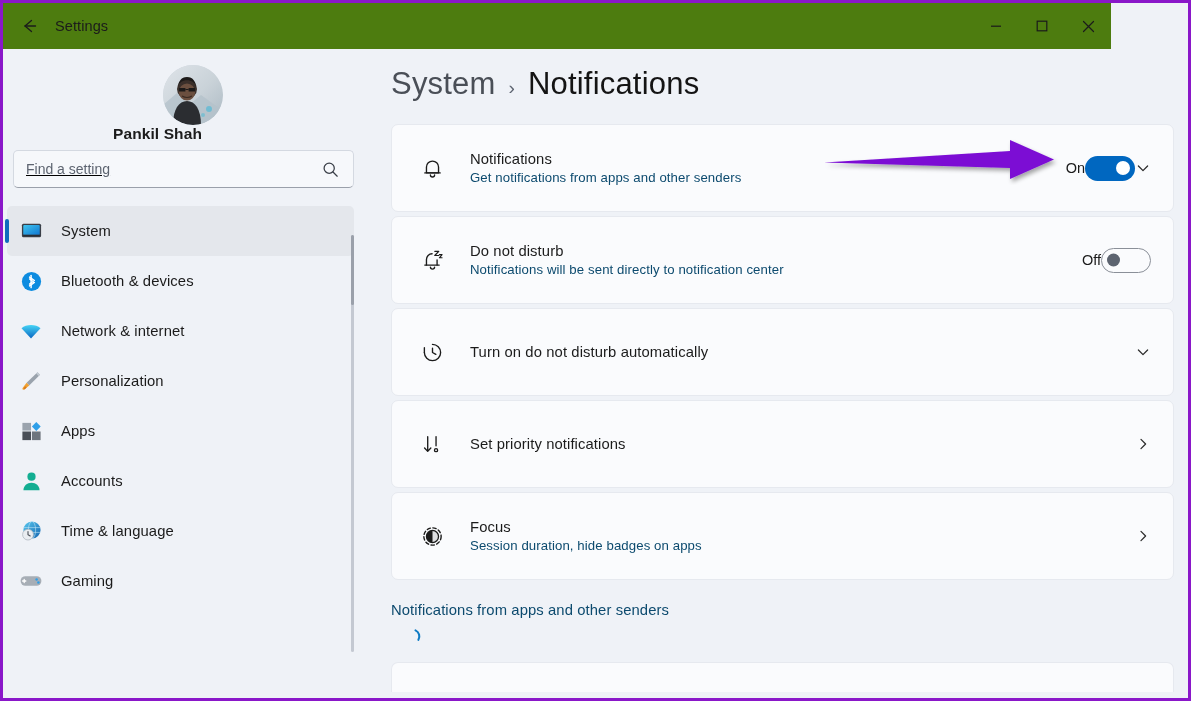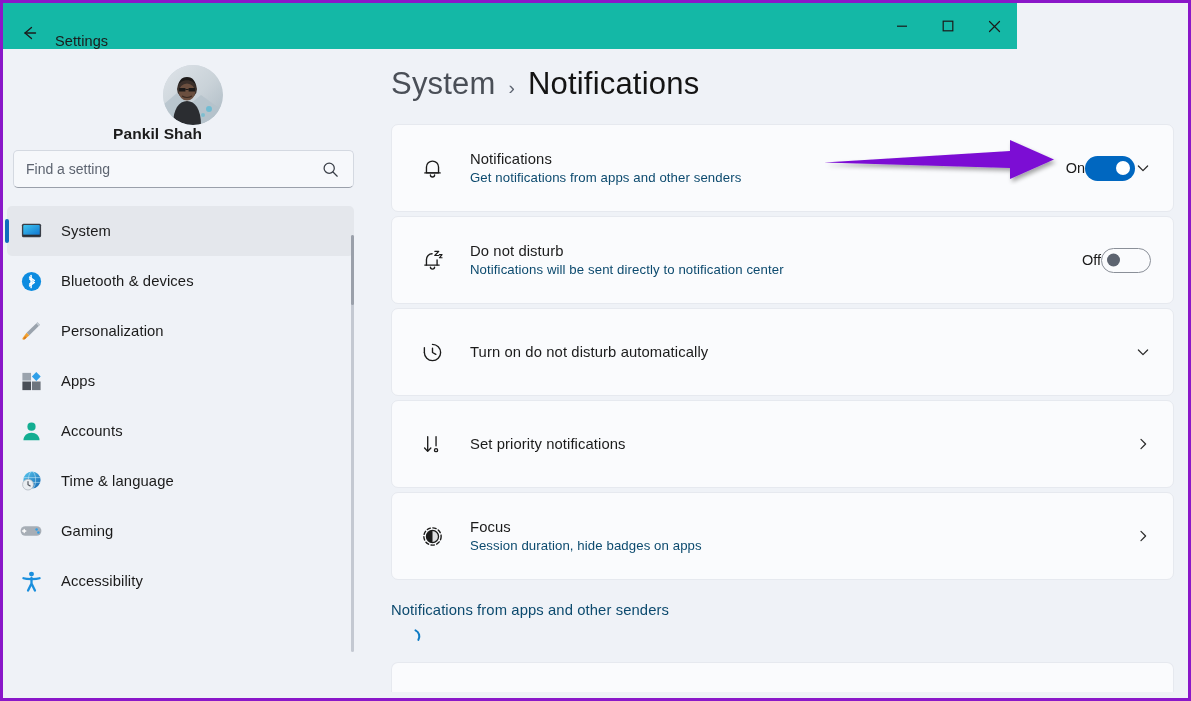--- a/index.html
+++ b/index.html
@@ -13,23 +13,23 @@
     position: relative;
     width: 1191px; height: 701px;
     background: #eff2f7;
     border: 3px solid #8a17c9;
     overflow: hidden;
   }
 
   
   .titlebar {
     position: absolute; top: 0; left: 0;
-    width: 1014px; height: 46px;
-    display: flex; align-items: flex-end;
-    background: #14b8a6;
+    width: 1108px; height: 46px;
+    display: flex; align-items: center;
+    background: #4d7c0f;
   }
   .back-btn {
     width: 40px; height: 32px; margin-left: 6px;
     display: flex; align-items: center; justify-content: center;
     border-radius: 4px; cursor: pointer;
   }
   .title-text {
     margin-left: 6px; font-size: 14.5px; color: #1b1b1b;
     letter-spacing: .1px;
   }
@@ -71,20 +71,21 @@
   }
   .searchbox {
     position: relative;
     margin: 19px 14px 0 10px; height: 38px;
     background: #f6f8fb;
     border: 1px solid #d4d9e1;
     border-bottom-color: #9aa0aa;
     border-radius: 5px;
     display: flex; align-items: center;
     cursor: text;
+    text-decoration: underline;
   }
   .searchbox input {
     flex: 1; border: none; outline: none; background: transparent;
     font-family: "Liberation Sans", sans-serif;
     font-size: 14px; color: #1b1b1b; padding: 0 12px;
   }
   .searchbox input::placeholder { color: #5d6470; }
   .search-icon { padding-right: 14px; display: flex; }
 
   .navlist {
@@ -317,20 +318,34 @@
         <span class="nav-icon">
           <svg width="23" height="23" viewBox="0 0 24 24">
             <circle cx="12" cy="12" r="10" fill="#0d8ce0"></circle>
             <path d="M10 7.4 L15 11 L10 14.6 M10 9.4 L15 13 L10 16.6" fill="none" stroke="#fff" stroke-width="1.5" stroke-linejoin="round" stroke-linecap="round"></path>
             <path d="M11.6 5.6 V18.4" stroke="#fff" stroke-width="1.5" stroke-linecap="round"></path>
           </svg>
         </span>
         <span class="nav-label">Bluetooth &amp; devices</span>
       </div>
 
+      <div class="navitem">
+        <span class="nav-icon">
+          <svg width="24" height="24" viewBox="0 0 24 24">
+            <defs>
+                <linearGradient id="wfg" x1="0" y1="0" x2="0" y2="1">
+              <stop offset="0%" stop-color="#45d3f5"></stop>
+                  <stop offset="100%" stop-color="#0a66c2"></stop>
+            </linearGradient>
+              </defs>
+            <path d="M2.5 9.2 C7 5 17 5 21.5 9.2 L12 19.5 Z" fill="url(#wfg)"></path>
+          </svg>
+        </span>
+        <span class="nav-label">Network &amp; internet</span>
+      </div>
 
       <div class="navitem">
         <span class="nav-icon">
           <svg width="24" height="24" viewBox="0 0 24 24">
             <path d="M18.5 3.2 L21 5.7 L10.2 16.4 L7.6 13.8 Z" fill="#9aa3ad"></path>
             <path d="M18.5 3.2 L21 5.7 L19.6 7.1 L17.1 4.6 Z" fill="#c4ccd4"></path>
             <path d="M7.6 13.8 L10.2 16.4 L5.4 20.4 C4 21.3 3 20.3 3.6 19 Z" fill="#f0a030"></path>
             <path d="M4.4 19.2 L6.4 17.2 L7.6 18.4 L5.6 20.4 Z" fill="#d97b1e"></path>
           </svg>
         </span>
@@ -383,30 +398,20 @@
           <svg width="24" height="24" viewBox="0 0 24 24">
             <rect x="1.6" y="7.2" width="20.8" height="9.6" rx="4.8" fill="#a7aeb6"></rect>
             <path d="M5.2 10.4 V13.6 M3.6 12 H6.8" stroke="#fff" stroke-width="1.3" stroke-linecap="round"></path>
             <circle cx="17.6" cy="10.4" r="1.25" fill="#2f9fe8"></circle>
             <circle cx="19.4" cy="13.4" r="1.25" fill="#2f9fe8"></circle>
           </svg>
         </span>
         <span class="nav-label">Gaming</span>
       </div>
 
-      <div class="navitem">
-        <span class="nav-icon">
-          <svg width="23" height="23" viewBox="0 0 24 24">
-            <circle cx="12" cy="4.3" r="2.6" fill="#1a8fdd"></circle>
-            <path d="M3.6 8.6 C7 9.8 17 9.8 20.4 8.6" stroke="#1a8fdd" stroke-width="2.4" fill="none" stroke-linecap="round"></path>
-            <path d="M12 8.2 V14 M12 14 L8.4 21.4 M12 14 L15.6 21.4" stroke="#1a8fdd" stroke-width="2.4" fill="none" stroke-linecap="round"></path>
-          </svg>
-        </span>
-        <span class="nav-label">Accessibility</span>
-      </div>
 
     </div>
 
     <div class="sb-track"></div>
     <div class="sb-thumb"></div>
   </div>
 
   <div class="main">
 
     <div class="breadcrumb">

